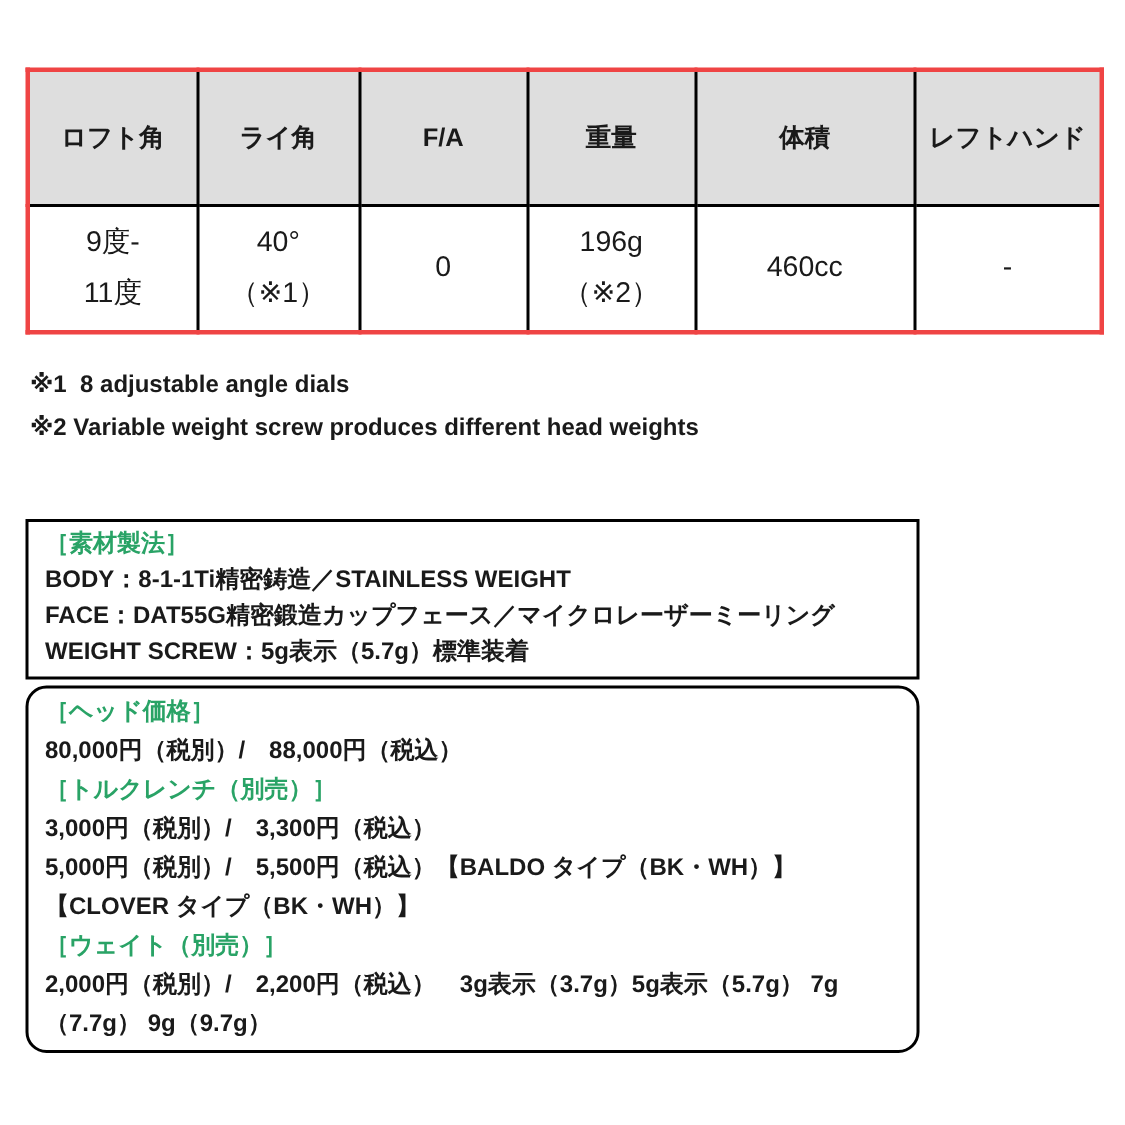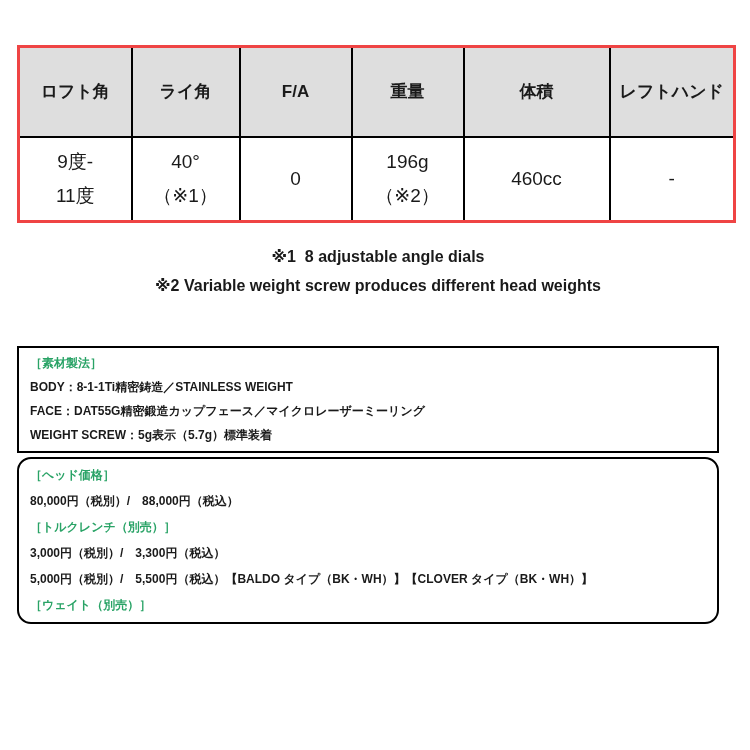--- a/index.html
+++ b/index.html
@@ -48,32 +48,31 @@
   }
   
   .notes {
     position: absolute;
     left: 20px;
     top: 242px;
     width: 716px;
     font-size: 16px;
     font-weight: bold;
     line-height: 29px;
-    text-align: center;
   }
   .notes div { white-space: pre-wrap; }
   
   .box {
     position: absolute;
     left: 17px;
-    width: 702px;
+    width: 596px;
     border: 2px solid #000;
     background: #ffffff;
     padding: 3px 11px 4px 11px;
-    font-size: 12px;
+    font-size: 16px;
     font-weight: bold;
   }
   .box div { white-space: pre-wrap; }
   .box.materials { top: 346px; line-height: 24px; }
   .box.prices    { top: 457px; line-height: 26px; border-radius: 14px; }
   .green { color: #29a366; }
 </style>
 </head>
 <body>
 
@@ -135,15 +134,16 @@
     <div>WEIGHT SCREW：5g表示（5.7g）標準装着</div>
   </div>
 
   <div class="box prices">
     <div class="green">［ヘッド価格］</div>
     <div>80,000円（税別）/　88,000円（税込）</div>
     <div class="green">［トルクレンチ（別売）］</div>
     <div>3,000円（税別）/　3,300円（税込）</div>
     <div>5,000円（税別）/　5,500円（税込）【BALDO タイプ（BK・WH）】【CLOVER タイプ（BK・WH）】</div>
     <div class="green">［ウェイト（別売）］</div>
+    <div>2,000円（税別）/　2,200円（税込）　3g表示（3.7g）5g表示（5.7g） 7g（7.7g） 9g（9.7g）</div>
   </div>
 
 </div>
 
 </body></html>

